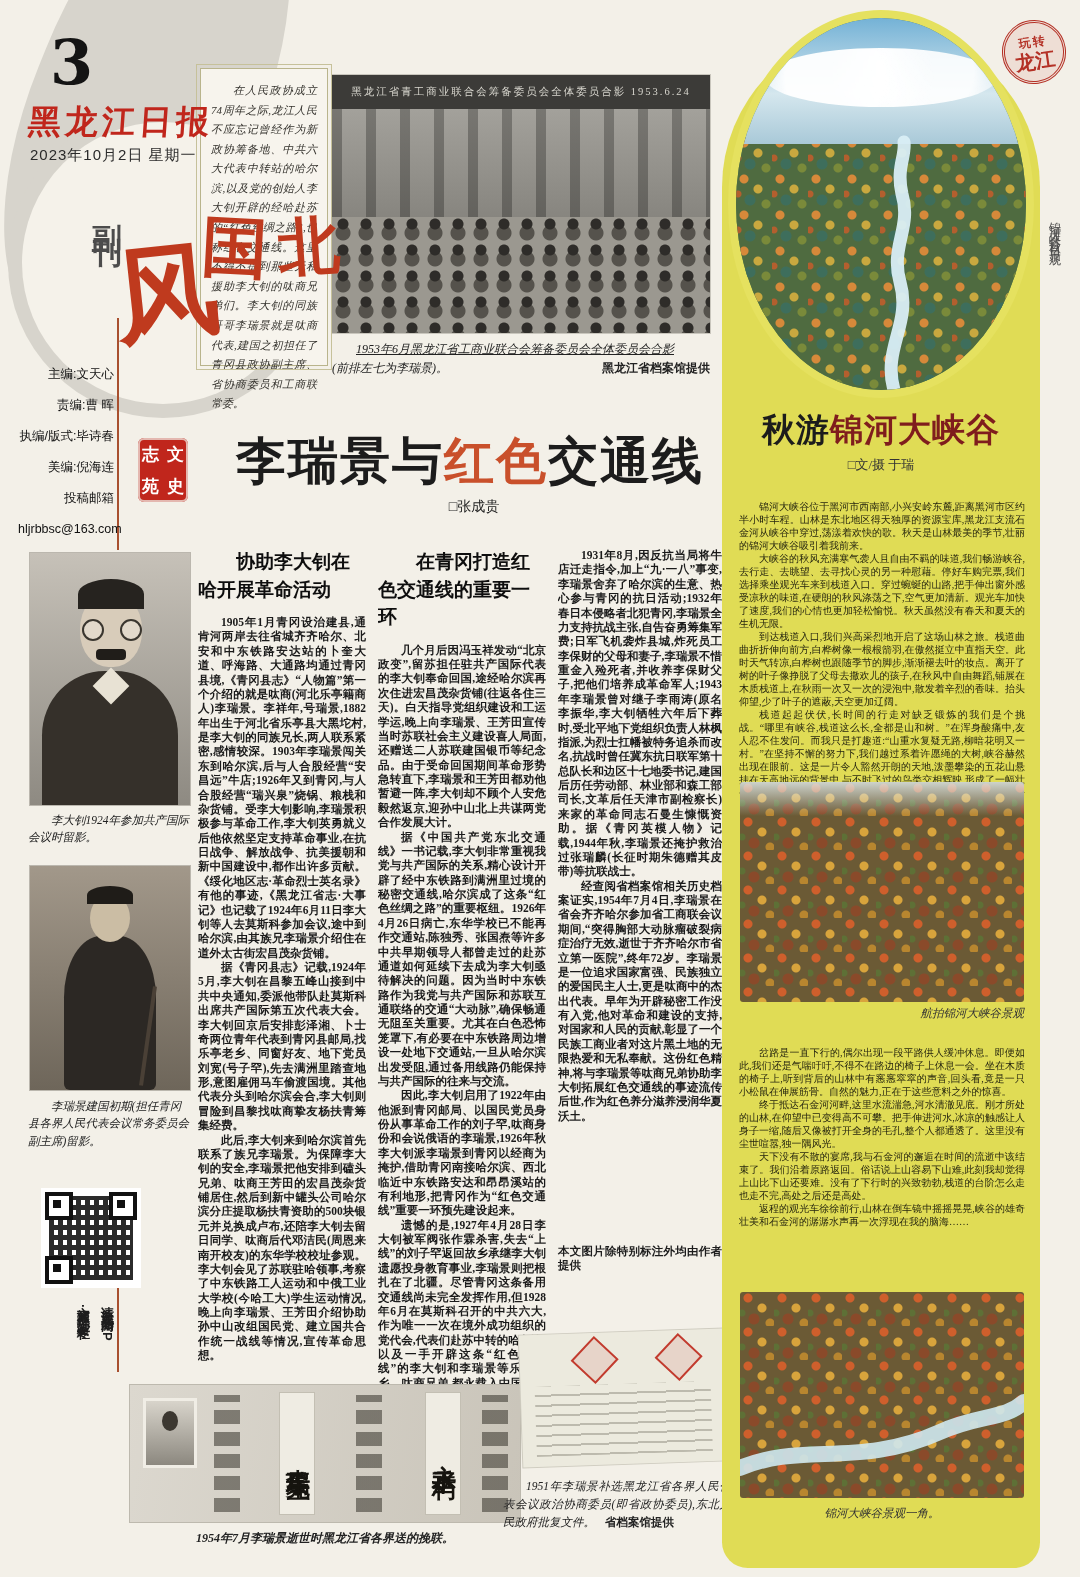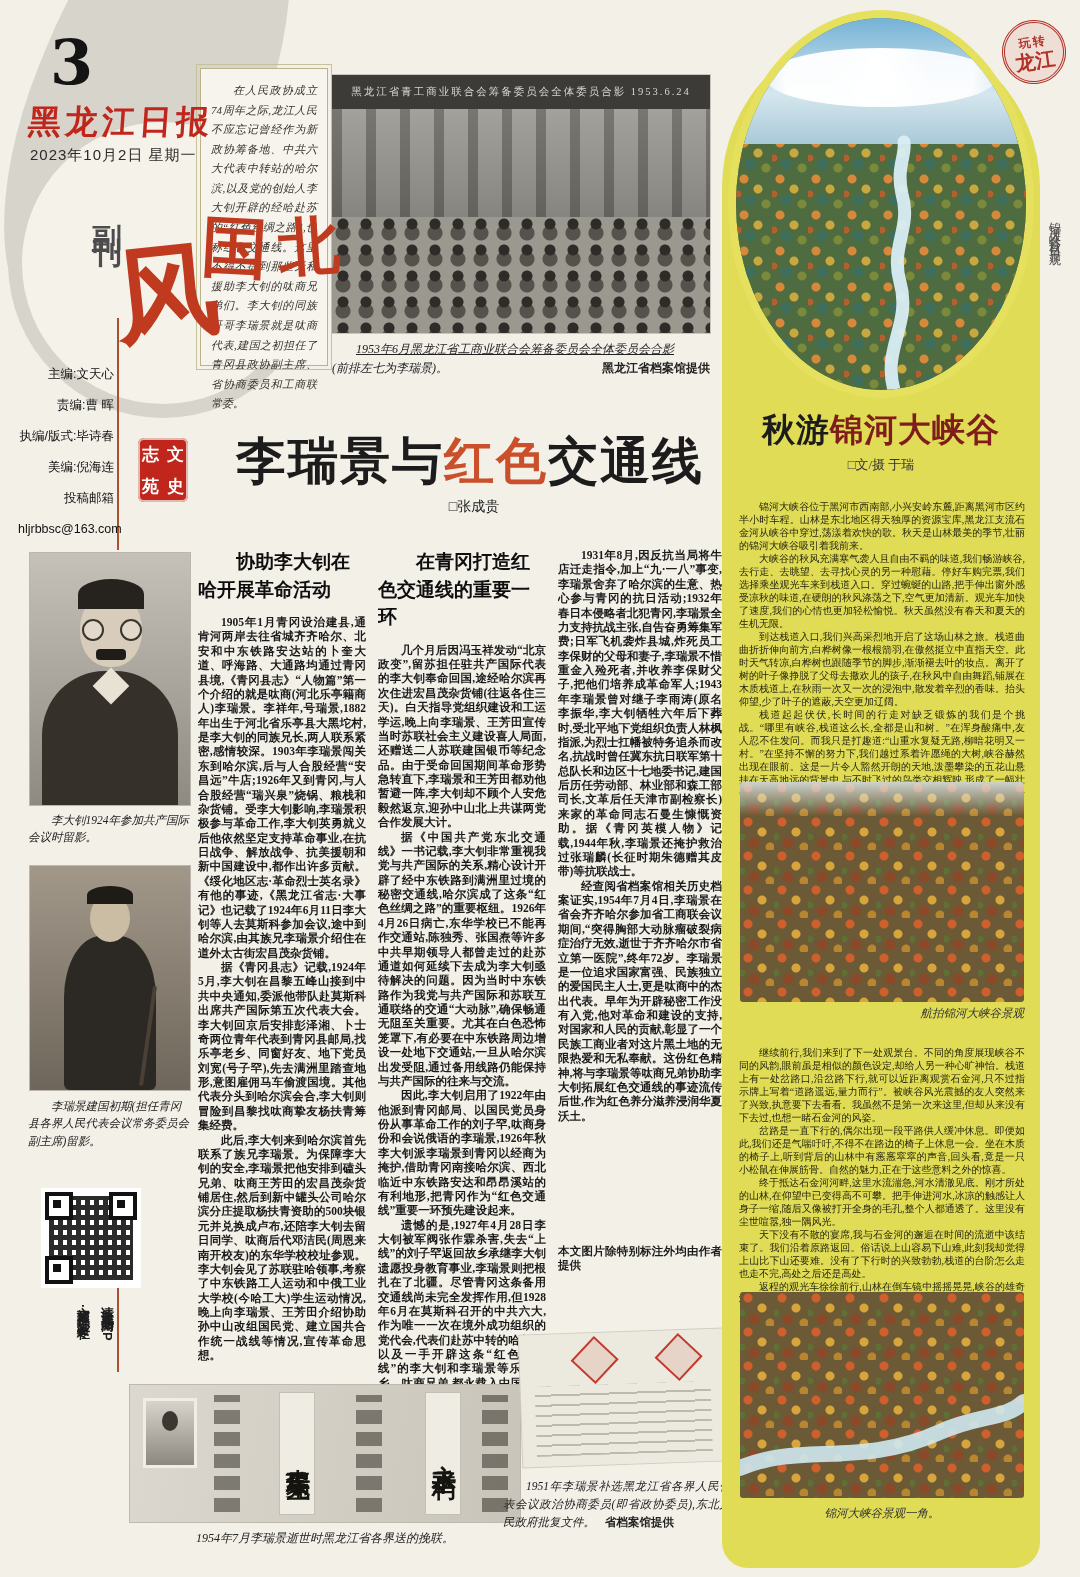--- a/index.html
+++ b/index.html
@@ -118,21 +118,21 @@
   .mem-face{position:absolute;left:16px;top:10px;width:16px;height:20px;border-radius:50%;background:#3c3831;}
   .mem-strip{position:absolute;top:8px;bottom:8px;width:34px;background:#efece3;
              writing-mode:vertical-rl;text-align:center;font-weight:900;color:#16140f;
              box-shadow:0 0 0 1px #c3bfb3;}
   .mem-strip.s1{left:150px;font-size:24px;letter-spacing:2px;}
   .mem-strip.s2{left:296px;font-size:24px;letter-spacing:4px;}
   .mem-marks{position:absolute;top:10px;bottom:10px;width:26px;
       background:repeating-linear-gradient(0deg,#35322a 0 14px,transparent 14px 22px);
       opacity:.55;}
   .mem-caption{left:130px;top:1530px;width:390px;text-align:center;font-size:12px;
-               font-style:italic;color:#222;}
+               font-style:italic;color:#222;font-weight:bold;}
   
   .docphoto{left:521px;top:1332px;width:204px;height:132px;background:#eceade;
             transform:rotate(-2deg);box-shadow:0 0 0 1px #cfccc0;overflow:hidden;}
   .doc-stamp{position:absolute;top:10px;width:30px;height:30px;border:2px solid #c23b2e;
              transform:rotate(45deg);background:rgba(194,59,46,.12);}
   .doc-lines{position:absolute;left:14px;right:14px;top:52px;bottom:10px;
       background:repeating-linear-gradient(0deg,#9d9a8d 0 2px,transparent 2px 10px);opacity:.6;}
   .doc-caption{left:503px;top:1478px;width:228px;font-size:11.5px;line-height:1.55;
                font-style:italic;color:#222;text-align:justify;}
   .doc-caption p{margin:0;text-indent:2em;}
@@ -352,21 +352,20 @@
     <p class="para">到达栈道入口,我们兴高采烈地开启了这场山林之旅。栈道曲曲折折伸向前方,白桦树像一根根箭羽,在傲然挺立中直指天空。此时天气转凉,白桦树也跟随季节的脚步,渐渐褪去叶的妆点。离开了树的叶子像挣脱了父母去撒欢儿的孩子,在秋风中自由舞蹈,铺展在木质栈道上,在秋雨一次又一次的浸泡中,散发着辛烈的香味。抬头仰望,少了叶子的遮蔽,天空更加辽阔。</p>
     <p class="para">栈道起起伏伏,长时间的行走对缺乏锻炼的我们是个挑战。“哪里有峡谷,栈道这么长,全都是山和树。”在浑身酸痛中,友人忍不住发问。而我只是打趣道:“山重水复疑无路,柳暗花明又一村。”在坚持不懈的努力下,我们越过系着许愿绳的大树,峡谷赫然出现在眼前。这是一片令人豁然开朗的天地,泼墨攀染的五花山悬挂在天高地远的背景中,与不时飞过的鸟类交相辉映,形成了一幅壮美的画卷。石金河的流水声为金秋增添了韵味,在沉默中,我们静静感受风的盘旋,叶的摇摆,水的鸣唱……</p>
   </div>
 
 <div class="abs rphoto rphoto2">
   <div class="rp2-haze"></div>
 </div>
 <div class="abs rcap2">航拍锦河大峡谷景观</div>
 
 <div class="abs r-text r-text-b">
-    <p class="para">继续前行,我们来到了下一处观景台。不同的角度展现峡谷不同的风韵,眼前虽是相似的颜色设定,却给人另一种心旷神怡。栈道上有一处岔路口,沿岔路下行,就可以近距离观赏石金河,只不过指示牌上写着“道路遥远,量力而行”。被峡谷风光震撼的友人突然来了兴致,执意要下去看看。我虽然不是第一次来这里,但却从来没有下去过,也想一睹石金河的风姿。</p>
     <p class="para">岔路是一直下行的,偶尔出现一段平路供人缓冲休息。即便如此,我们还是气喘吁吁,不得不在路边的椅子上休息一会。坐在木质的椅子上,听到背后的山林中有窸窸窣窣的声音,回头看,竟是一只小松鼠在伸展筋骨。自然的魅力,正在于这些意料之外的惊喜。</p>
     <p class="para">终于抵达石金河河畔,这里水流湍急,河水清澈见底。刚才所处的山林,在仰望中已变得高不可攀。把手伸进河水,冰凉的触感让人身子一缩,随后又像被打开全身的毛孔,整个人都通透了。这里没有尘世喧嚣,独一隅风光。</p>
     <p class="para">天下没有不散的宴席,我与石金河的邂逅在时间的流逝中该结束了。我们沿着原路返回。俗话说上山容易下山难,此刻我却觉得上山比下山还要难。没有了下行时的兴致勃勃,栈道的台阶怎么走也走不完,高处之后还是高处。</p>
     <p class="para">返程的观光车徐徐前行,山林在倒车镜中摇摇晃晃,峡谷的雄奇壮美和石金河的潺潺水声再一次浮现在我的脑海……</p>
   </div>
 
 <div class="abs rphoto rphoto3">
   <svg class="rp3-river" viewBox="0 0 284 206">
     <path d="M0 176 C60 150 120 176 200 140 C240 122 264 128 284 110" fill="none" stroke="#cfe8ef" stroke-width="16" stroke-linecap="round" opacity="0.9"></path>
   </svg>

